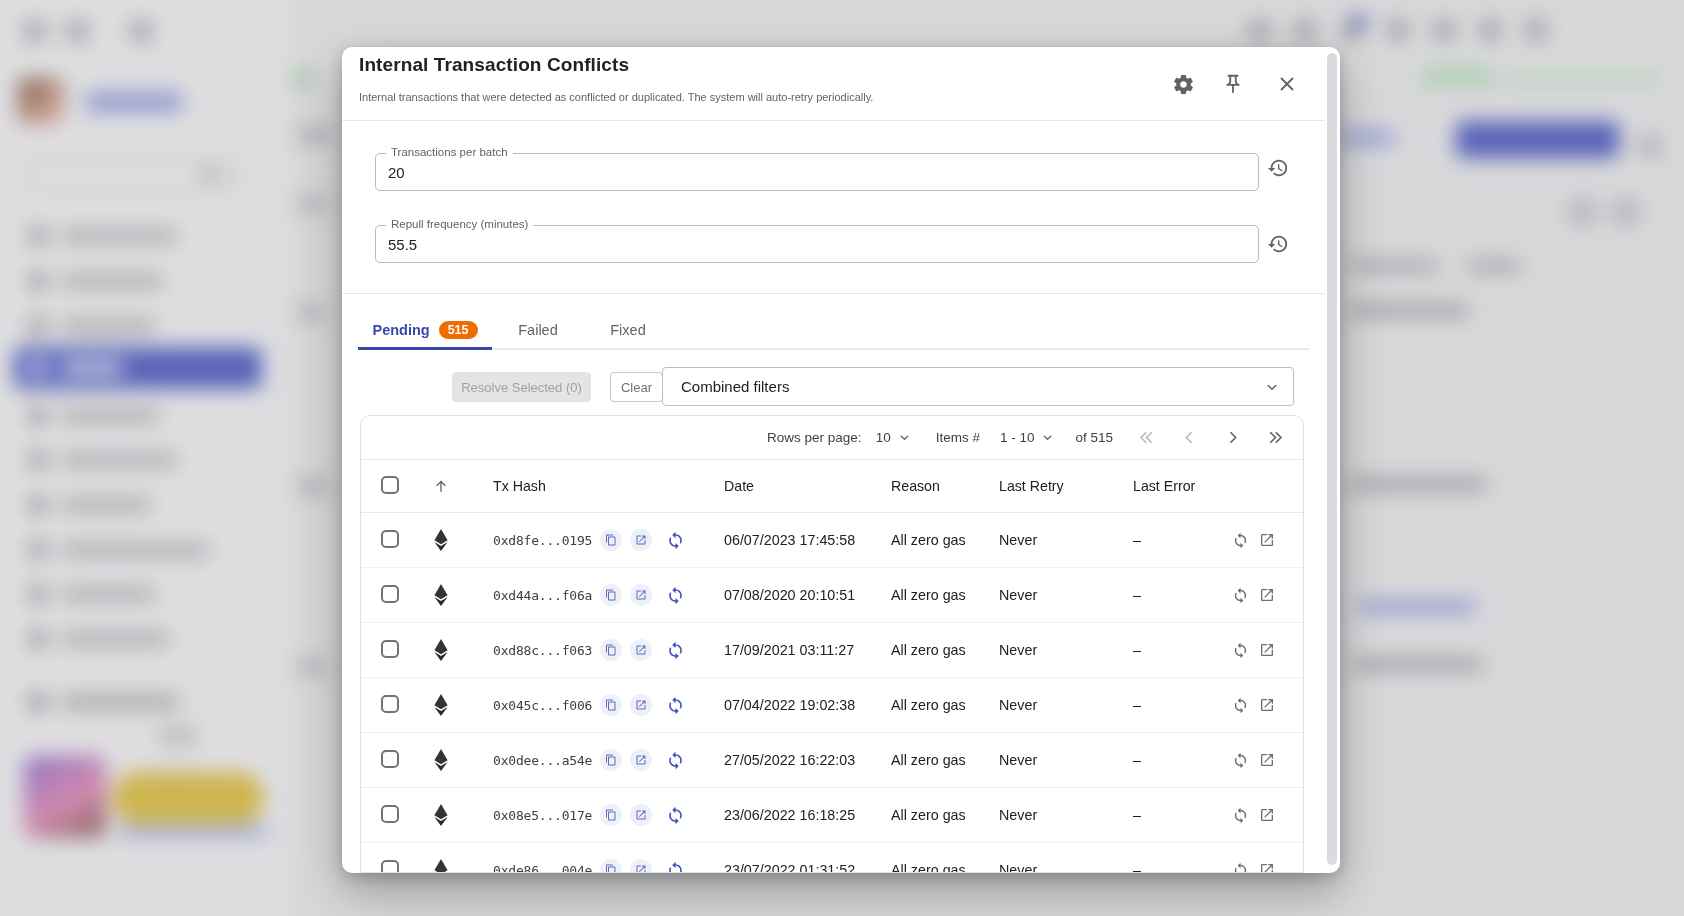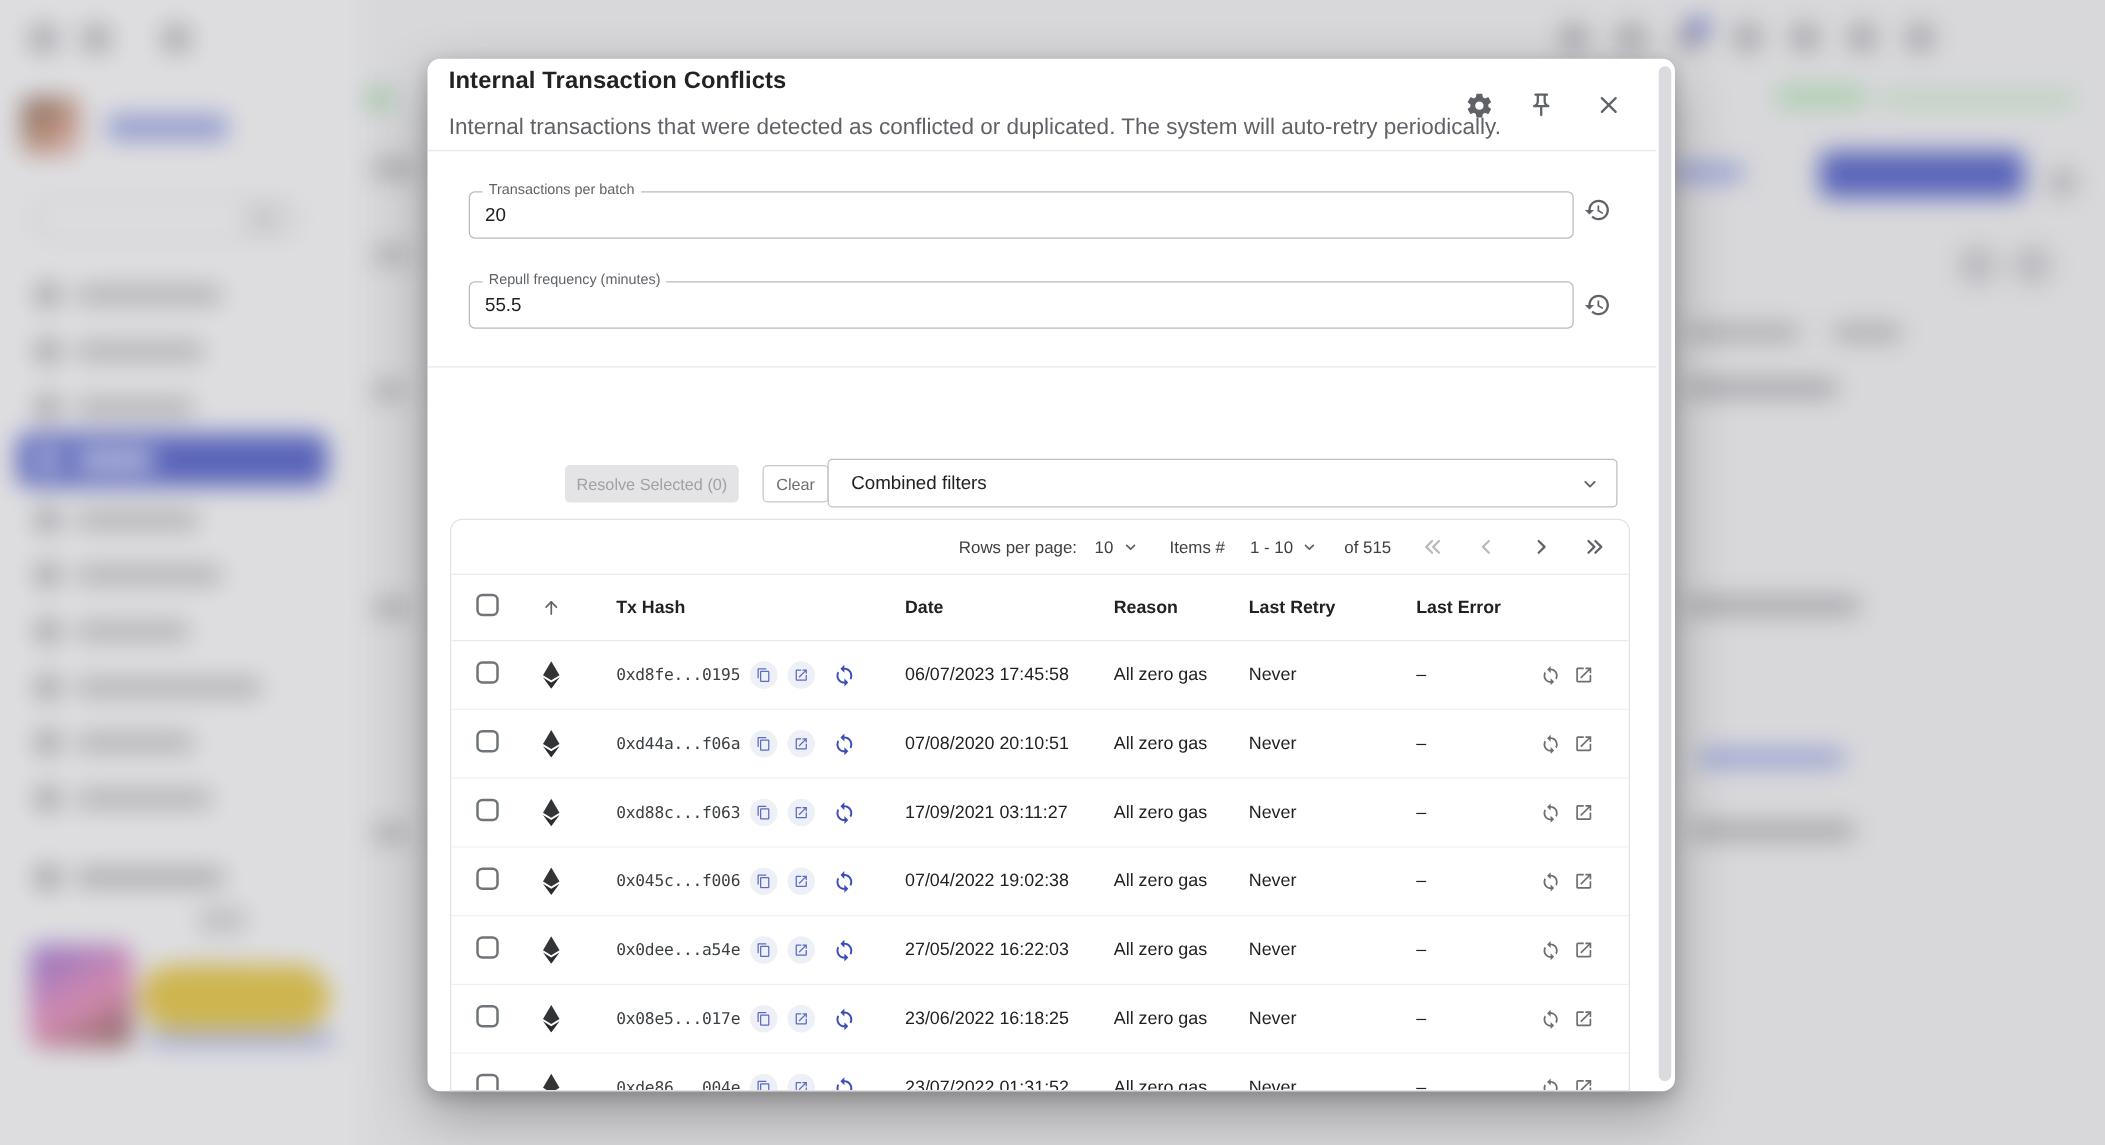--- a/index.html
+++ b/index.html
@@ -9,21 +9,21 @@
 
   
   .blurwrap { position:absolute; inset:0; filter:blur(10px); }
   .shape { position:absolute; }
   .tint { position:absolute; inset:0; background:rgba(92,92,100,0.10); }
 
   
   .modal { position:absolute; left:342px; top:47px; width:998px; height:826px;
            background:#fff; border-radius:10px; box-shadow:0 18px 46px rgba(0,0,0,.30), 0 4px 14px rgba(0,0,0,.18); }
   .m-title { position:absolute; left:17px; top:7px; font-size:19px; font-weight:700; color:#212224; letter-spacing:.1px; }
-  .m-sub { position:absolute; left:17px; top:44px; font-size:18px; color:#5f6368; }
+  .m-sub { position:absolute; left:17px; top:44px; font-size:11px; color:#5f6368; }
   .iconbtn { position:absolute; width:34px; height:34px; border:none; background:transparent; border-radius:50%;
              display:flex; align-items:center; justify-content:center; cursor:pointer; padding:0; }
   .hdr-divider { position:absolute; left:0; top:73px; width:983px; height:1px; background:#e7e7e9; }
   .sec-divider { position:absolute; left:0; top:246px; width:983px; height:1px; background:#e7e7e9; }
 
   
   .field { position:absolute; left:33px; width:884px; height:38px; border:1px solid #b9babd; border-radius:5px; }
   .field label { position:absolute; left:10px; top:-8px; background:#fff; padding:0 5px; font-size:11.5px; color:#5f6368; white-space:nowrap; }
   .field input { position:absolute; inset:0; border:none; outline:none; background:transparent;
                  padding:0 0 0 12px; font-size:15px; color:#202124; font-family:"Liberation Sans", sans-serif; }
@@ -56,21 +56,21 @@
           border-radius:10px 10px 0 0; overflow:hidden; background:#fff; }
   .pag { height:43px; display:flex; align-items:center; justify-content:flex-end; gap:0; padding-right:18px;
          font-size:13.5px; color:#3f4043; }
   .pag .lbl { margin-right:14px; }
   .pag .valbtn { display:flex; align-items:center; gap:6px; background:none; border:none; font-size:13.5px; color:#3f4043;
                  font-family:inherit; cursor:pointer; padding:0; }
   .pag .gap24 { width:24px; } .pag .gap20 { width:20px; }
   .navbtn { background:none; border:none; padding:0; margin-left:24px; display:flex; cursor:pointer; }
 
   .grid { display:grid; grid-template-columns:56px 48px 236px 167px 108px 134px 1fr 100px; align-items:center; }
-  .thead { height:54px; border-top:1px solid #e9e9eb; border-bottom:1px solid #e9e9eb; font-weight:700; font-size:14.2px; color:#202124; }
+  .thead { height:54px; border-top:1px solid #e9e9eb; border-bottom:1px solid #e9e9eb; font-weight:400; font-size:14.2px; color:#202124; }
   .trow { height:55px; border-bottom:1px solid #efeff1; font-size:14.3px; color:#202124; }
   .c-cb { padding-left:20px; }
   .c-center { display:flex; justify-content:center; }
   .c-hash { padding-left:28px; display:flex; align-items:center; }
   .pad23 { padding-left:23px; }
   .c-actions { display:flex; justify-content:flex-end; align-items:center; gap:10px; padding-right:28px; }
   .checkbox { display:inline-block; width:18px; height:18px; border:2px solid #6f7478; border-radius:5px; background:#fff; cursor:pointer; }
   .hash { font-family:"DejaVu Sans Mono", monospace; font-size:13px; color:#3c4043; letter-spacing:-.2px;text-align:center; }
   .chipbtn { width:22px; height:22px; border-radius:50%; background:#eef0f7; border:none; display:flex; align-items:center;
              justify-content:center; cursor:pointer; padding:0; margin-left:8px; }
@@ -199,20 +199,32 @@
       <input value="55.5" style="">
     </div>
     <button class="iconbtn histbtn h2">
       <svg width="22" height="22" viewBox="0 0 24 24" fill="#5f6368">
           <path d="M13 3c-4.97 0-9 4.03-9 9H1l3.89 3.89.07.14L9 12H6c0-3.87 3.13-7 7-7s7 3.13 7 7-3.13 7-7 7c-1.93 0-3.68-.79-4.94-2.06l-1.42 1.42C8.27 19.99 10.51 21 13 21c4.97 0 9-4.03 9-9s-4.03-9-9-9zm-1 5v5l4.28 2.54.72-1.21-3.5-2.08V8H12z"></path>
         </svg>
     </button>
 
     <div class="sec-divider"></div>
 
+    <div class="tabs-row">
+      <button class="tab t-pending active">
+        <span>Pending</span>
+        <span class="tab-badge">515</span>
+      </button>
+      <button class="tab t-failed">
+        <span>Failed</span>
+      </button>
+      <button class="tab t-fixed">
+        <span>Fixed</span>
+      </button>
+    </div>
 
     <span class="sel-text">0 selected</span>
     <button class="btn-resolve" disabled="">Resolve Selected (0)</button>
     <button class="btn-clear">Clear</button>
     <div class="filters">
       <span class="fval">Combined filters</span>
       <span class="chev">
         <svg width="18" height="18" viewBox="0 0 24 24" fill="none" stroke="#5f6368" stroke-width="2" stroke-linecap="round" stroke-linejoin="round">
             <path d="M7 10l5 5 5-5"></path>
           </svg>

